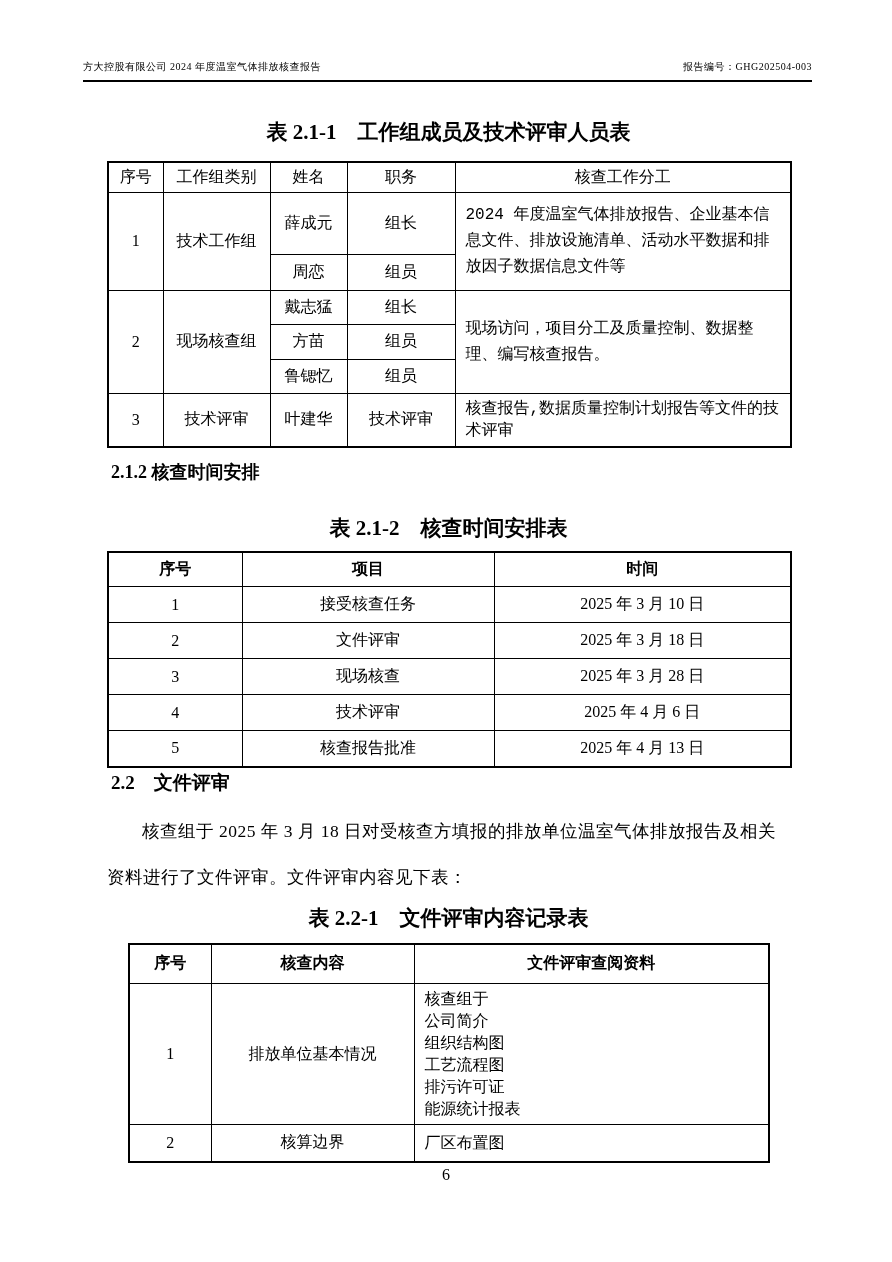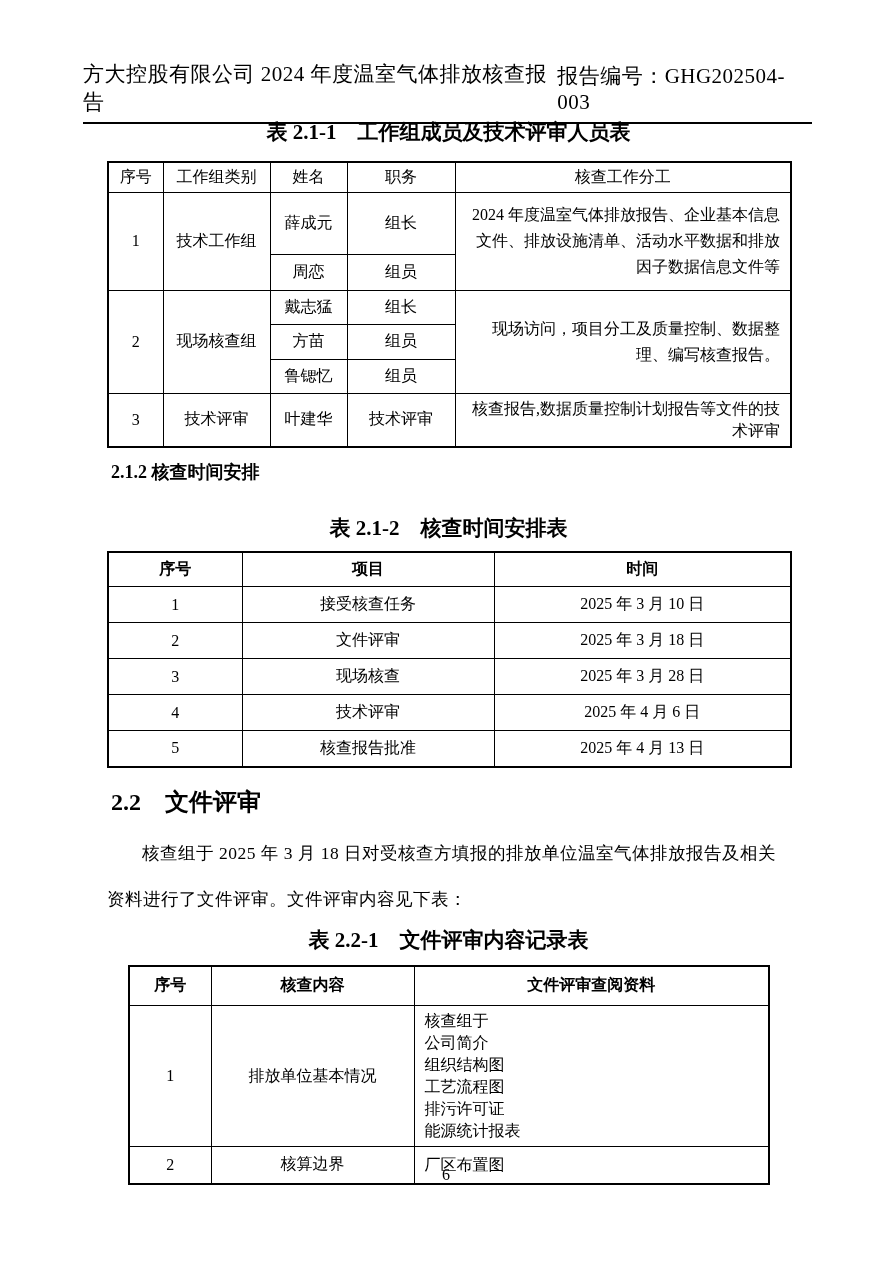--- a/index.html
+++ b/index.html
@@ -15,21 +15,21 @@
   }
   
   .doc-header {
     position: absolute;
     top: 60px; left: 83px; right: 80px;
     display: flex;
     justify-content: space-between;
     align-items: center;
     border-bottom: 2px solid #000;
     padding-bottom: 6px;
-    font-size: 21px;
+    font-size: 10px;
     letter-spacing: 0.5px;
   }
   
   .content {
     position: absolute;
     top: 88px; left: 107px;
     width: 683px;
   }
   .table-caption {
     margin-top: 30px;
@@ -54,23 +54,24 @@
     border: 1px solid #000;
     text-align: center;
     vertical-align: middle;
     padding: 2px 6px;
     font-weight: normal;
   }
   
   .table1 { width: 683px; margin-top: 15px; }
   .table1 .hrow { height: 30px; }
   .table1 .duty {
-    text-align: right;
+    text-align: left;
     padding: 4px 10px;
     line-height: 26px;
+    font-family: Liberation Mono, monospace;
   }
   .table1 .duty3 { line-height: 22px; }
   .r1a { height: 62px; }
   .r1b { height: 36px; }
   .r2a { height: 34px; }
   .r2b { height: 35px; }
   .r2c { height: 34px; }
   .r3  { height: 48px; }
   
   .table2 { width: 683px; margin-top: 9px; }
@@ -81,21 +82,21 @@
   .table3 th { height: 40px; font-weight: bold; }
   .table3 .materials {
     text-align: left;
     padding: 4px 10px;
   }
   .table3 .materials div { line-height: 22px; }
   .table3 .row2 td { height: 37px; }
   .table3 .materials.single { line-height: 22px; }
   
   .h-212 { margin-top: 12px; }
-  .h-22  { margin-top: 18px; font-size: 24px; }
+  .h-22  { margin-top: 2px; font-size: 19px; }
   .body-paragraph {
     margin-top: 12px;
     font-size: 17.5px;
     line-height: 46px;
     text-indent: 2em;
     letter-spacing: 0.5px;
   }
   .caption-3 { margin-top: 4px; }
   
   .page-footer {

